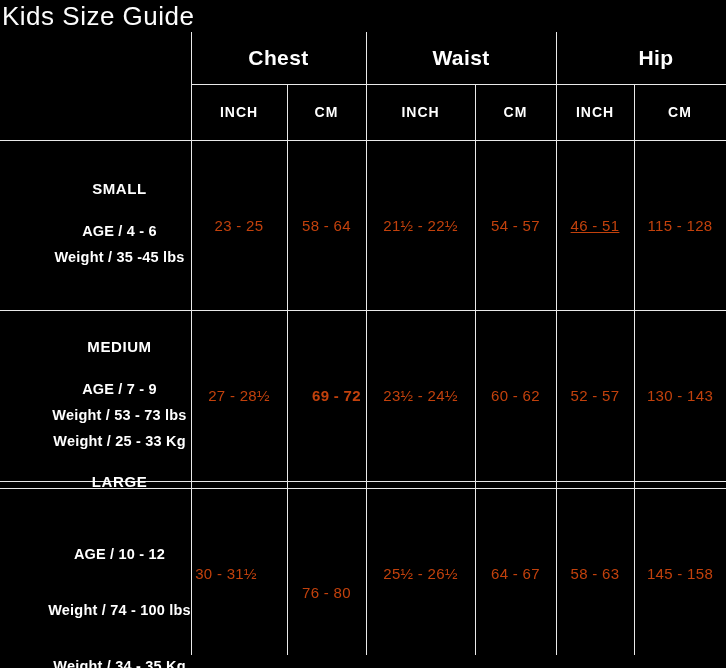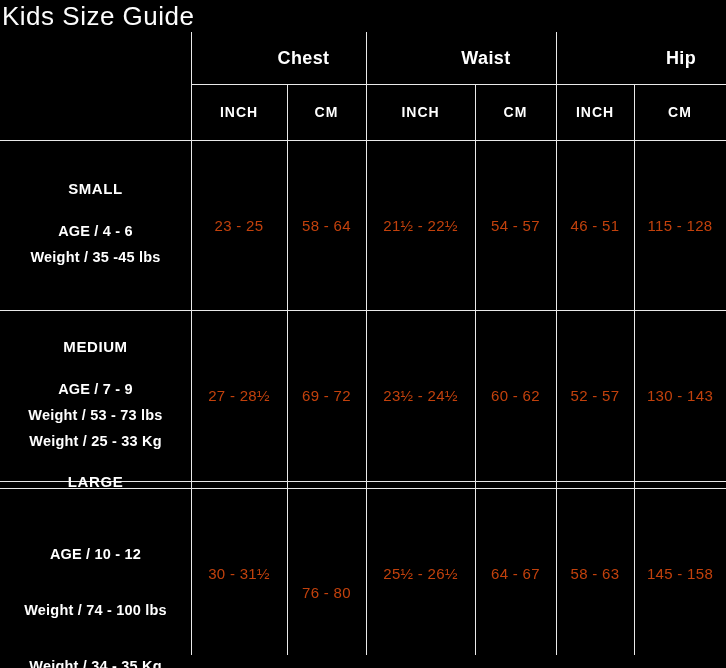--- a/index.html
+++ b/index.html
@@ -25,39 +25,39 @@
   }
   .cell {
     position: absolute;
     display: flex;
     align-items: center;
     justify-content: center;
     text-align: center;
   }
   .ghead {
     font-weight: 700;
-    font-size: 18px;
+    font-size: 21px;
     letter-spacing: 0.4px;
-    padding-left: 25px;
   }
   .uhead {
     font-weight: 700;
     font-size: 14px;
     letter-spacing: 1px;
   }
   .val {
     font-weight: 400;
     font-size: 15px;
     letter-spacing: 0.3px;
     color: #c2410c;
     white-space: nowrap;
   }
   .label-block {
     flex-direction: column;
     font-weight: 700;
+    padding-left: 24px;
   }
   .size-name {
     font-size: 15px;
     letter-spacing: 0.6px;
     margin-bottom: 21px;
   }
   .label-line {
     font-size: 14.5px;
     line-height: 26px;
     letter-spacing: 0.2px;
@@ -110,43 +110,43 @@
 
     <div class="cell label-block" style="left:0; top:140px; width:191px; height:170px;">
       <div class="size-name">SMALL</div>
       <div class="label-line">AGE / 4 - 6</div>
       <div class="label-line">Weight / 35 -45 lbs</div>
     </div>
     <div class="cell val" style="left:191px; top:140px; width:96px;  height:170px;">23 - 25</div>
     <div class="cell val" style="left:287px; top:140px; width:79px;  height:170px;">58 - 64</div>
     <div class="cell val" style="left:366px; top:140px; width:109px; height:170px;">21½ - 22½</div>
     <div class="cell val" style="left:475px; top:140px; width:81px;  height:170px;">54 - 57</div>
-    <div class="cell val" style="left:556px; top:140px; width:78px;  height:170px;">46 - 51</div>
+    <div class="cell val" style="left:556px; top:140px; width:78px;  height:170px;text-decoration:underline;">46 - 51</div>
     <div class="cell val" style="left:634px; top:140px; width:92px;  height:170px;">115 - 128</div>
 
     <div class="cell label-block" style="left:0; top:310px; width:191px; height:171px;">
       <div class="size-name">MEDIUM</div>
       <div class="label-line">AGE / 7 - 9</div>
       <div class="label-line">Weight / 53 - 73 lbs</div>
       <div class="label-line">Weight / 25 - 33 Kg</div>
     </div>
     <div class="cell val" style="left:191px; top:310px; width:96px;  height:171px;">27 - 28½</div>
-    <div class="cell val" style="left:287px; top:310px; width:79px;  height:171px;">69 - 72</div>
+    <div class="cell val" style="left:297px; top:310px; width:79px;  height:171px;font-weight:bold;">69 - 72</div>
     <div class="cell val" style="left:366px; top:310px; width:109px; height:171px;">23½ - 24½</div>
     <div class="cell val" style="left:475px; top:310px; width:81px;  height:171px;">60 - 62</div>
     <div class="cell val" style="left:556px; top:310px; width:78px;  height:171px;">52 - 57</div>
     <div class="cell val" style="left:634px; top:310px; width:92px;  height:171px;">130 - 143</div>
 
     <div class="cell label-block" style="left:0; top:488px; width:191px; height:176px;gap:30px;">
       <div class="size-name">LARGE</div>
       <div class="label-line">AGE / 10 - 12</div>
       <div class="label-line">Weight / 74 - 100 lbs</div>
       <div class="label-line">Weight / 34 - 35 Kg</div>
     </div>
-    <div class="cell val" style="left:191px; top:488px; width:96px;  height:170px;">30 - 31½</div>
+    <div class="cell val" style="left:178px; top:488px; width:96px;  height:170px;">30 - 31½</div>
     <div class="cell val" style="left:287px; top:507px; width:79px;  height:170px;">76 - 80</div>
     <div class="cell val" style="left:366px; top:488px; width:109px; height:170px;">25½ - 26½</div>
     <div class="cell val" style="left:475px; top:488px; width:81px;  height:170px;">64 - 67</div>
     <div class="cell val" style="left:556px; top:488px; width:78px;  height:170px;">58 - 63</div>
     <div class="cell val" style="left:634px; top:488px; width:92px;  height:170px;">145 - 158</div>
 
   </div>
 </div>
 
 </body></html>

